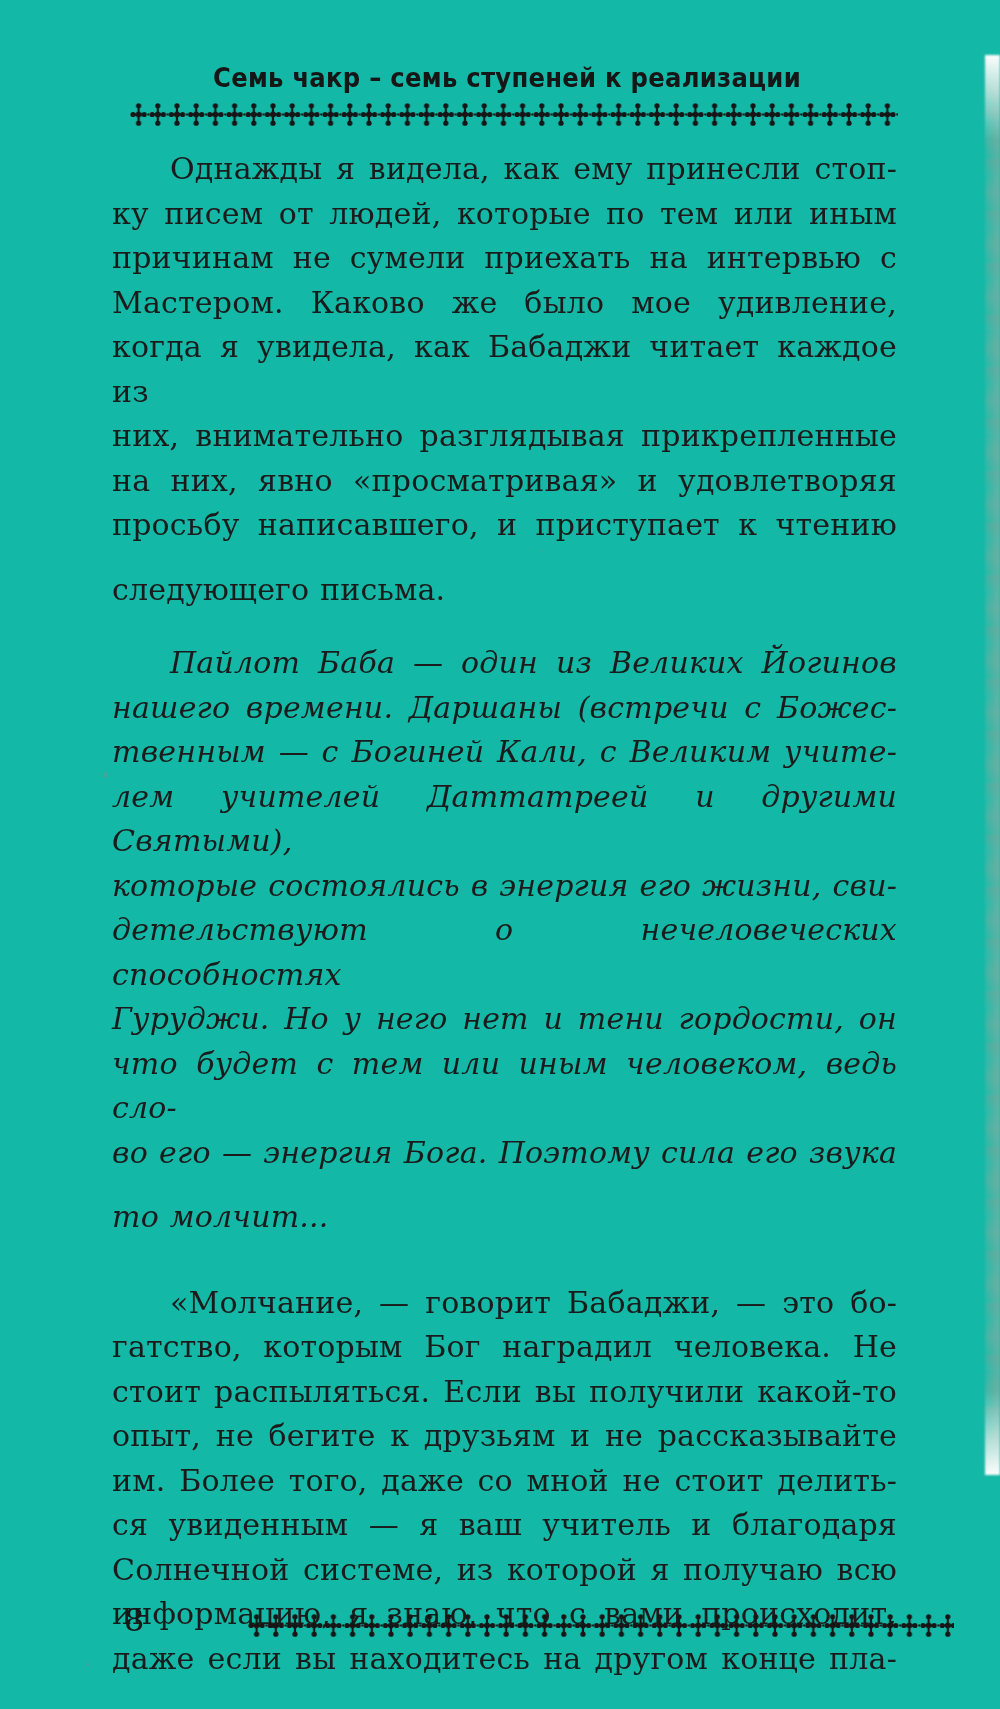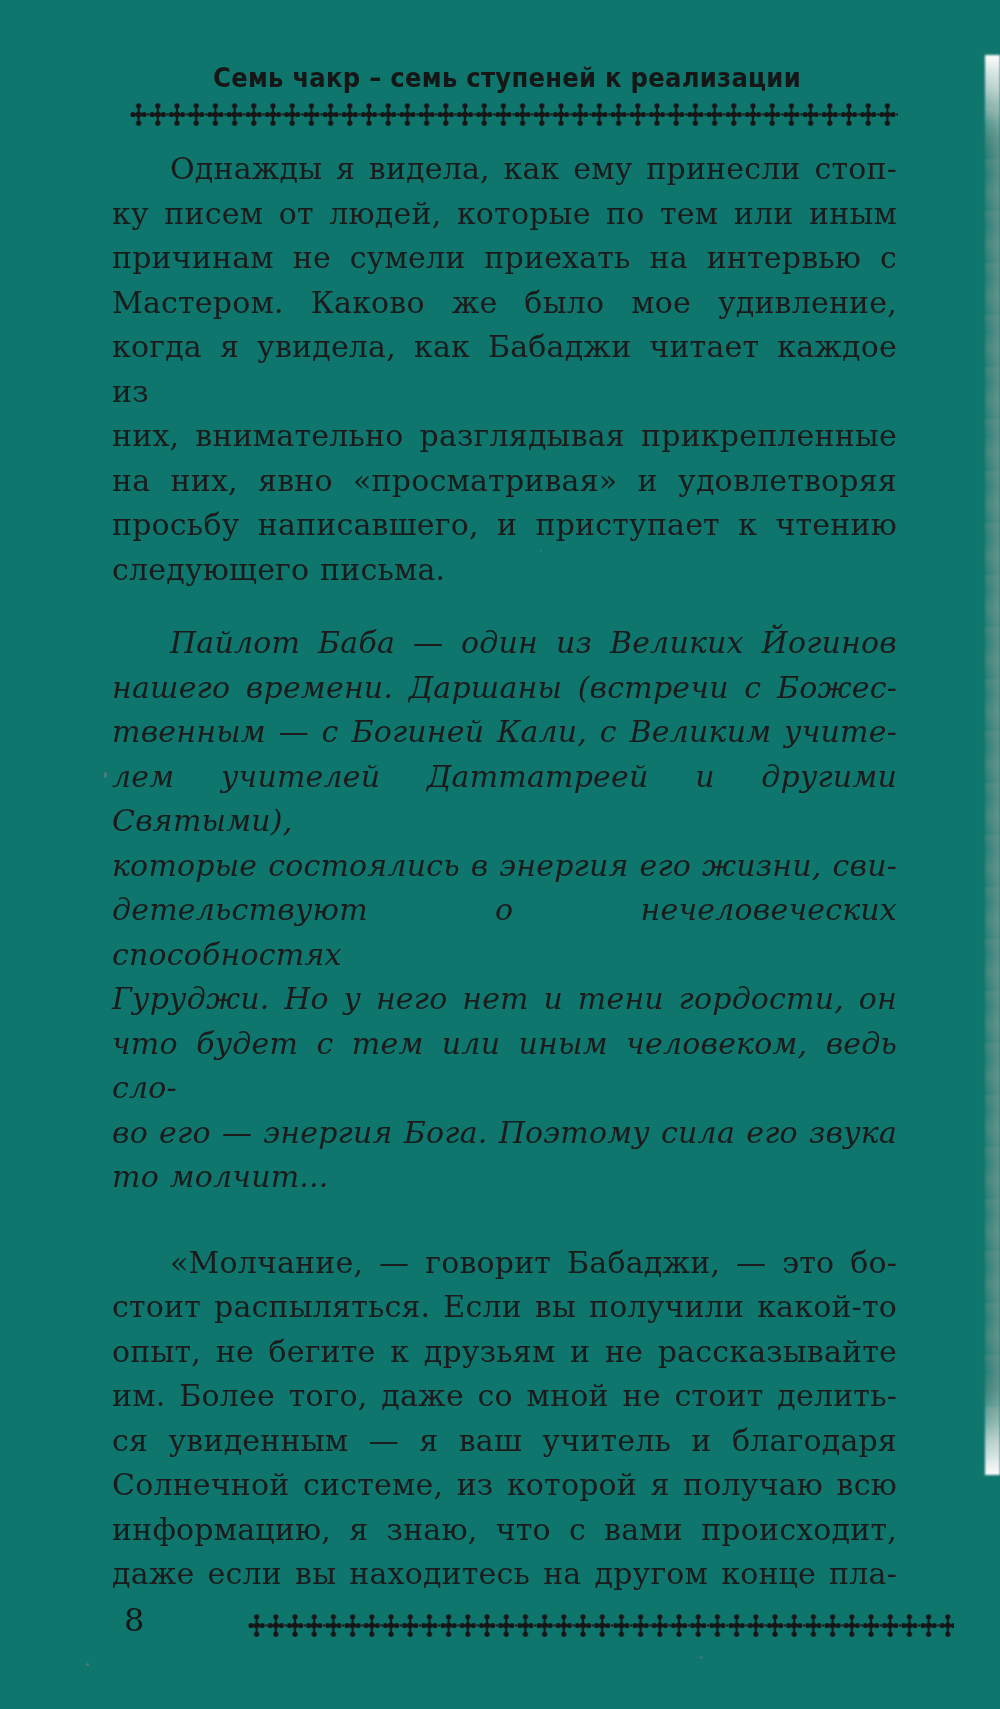--- a/index.html
+++ b/index.html
@@ -1,20 +1,20 @@
 <!DOCTYPE html>
 <html><head>
 <meta charset="utf-8">
 <style>
   html, body { margin: 0; padding: 0; background: #ffffff; }
   .page {
     position: relative;
     width: 1000px;
     height: 1709px;
-    background: #0f766e;
+    background: #14b8a6;
     overflow: hidden;
     font-family: "DejaVu Serif", serif;
     color: #1b1b1b;
   }
   
   .running-head {
     position: absolute;
     top: 62px;
     left: 112px;
     width: 790px;
@@ -44,21 +44,21 @@
   .para-3 { margin-top: 41px; }
   .line {
     font-size: 30px;
     line-height: 44.5px;
     text-align: justify;
     text-align-last: justify;
     letter-spacing: 0.2px;
     word-spacing: 1px;
   }
   .para .line:first-child { text-indent: 58px; }
-  .para.complete .line:last-child { text-align-last: left; }
+  .para.complete .line:last-child { text-align-last: left; margin-top: 20px; }
   
   .page-number {
     position: absolute;
     left: 124px;
     top: 1598px;
     font-size: 32px;
     line-height: 44px;
     color: #161616;
   }
   
@@ -128,20 +128,21 @@
         <div class="line">лем учителей Даттатреей и другими Святыми),</div>
         <div class="line">которые состоялись в энергия его жизни, сви-</div>
         <div class="line">детельствуют о нечеловеческих способностях</div>
         <div class="line">Гуруджи. Но у него нет и тени гордости, он</div>
         <div class="line">что будет с тем или иным человеком, ведь сло-</div>
         <div class="line">во его — энергия Бога. Поэтому сила его звука</div>
         <div class="line">то молчит...</div>
       </div>
     <div class="para para-3">
         <div class="line">«Молчание, — говорит Бабаджи, — это бо-</div>
+        <div class="line">гатство, которым Бог наградил человека. Не</div>
         <div class="line">стоит распыляться. Если вы получили какой-то</div>
         <div class="line">опыт, не бегите к друзьям и не рассказывайте</div>
         <div class="line">им. Более того, даже со мной не стоит делить-</div>
         <div class="line">ся увиденным — я ваш учитель и благодаря</div>
         <div class="line">Солнечной системе, из которой я получаю всю</div>
         <div class="line">информацию, я знаю, что с вами происходит,</div>
         <div class="line">даже если вы находитесь на другом конце пла-</div>
       </div>
   </div>
 

